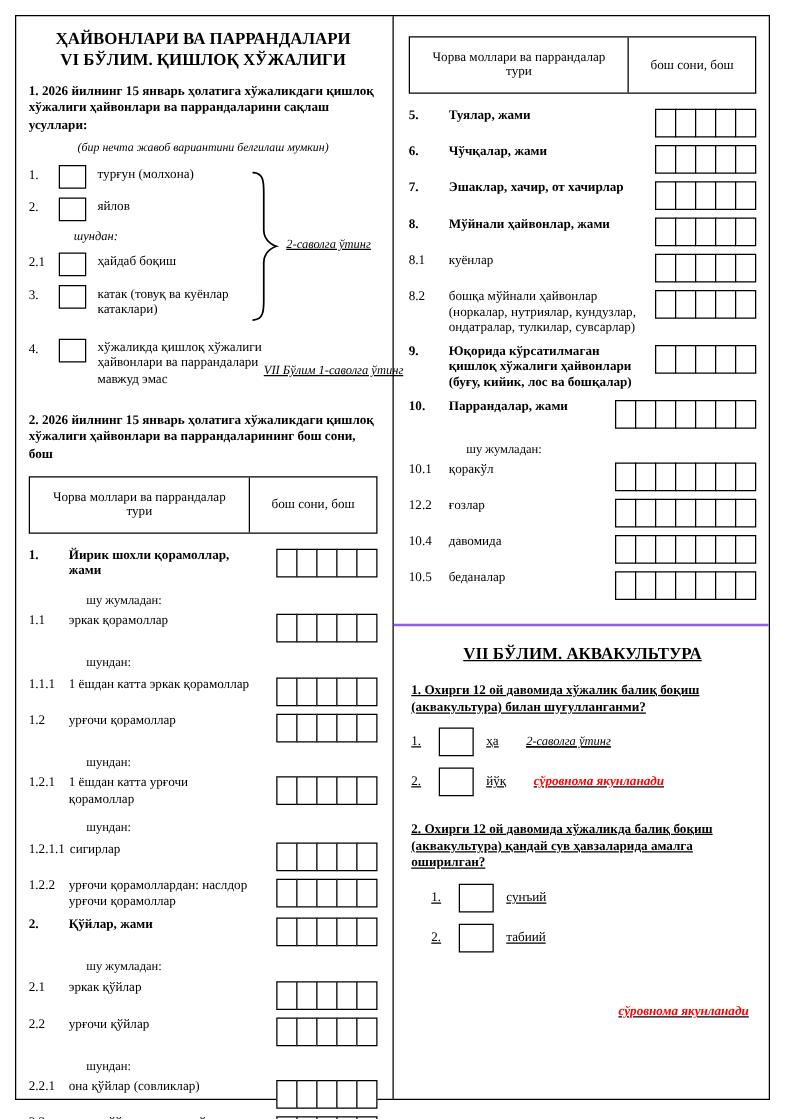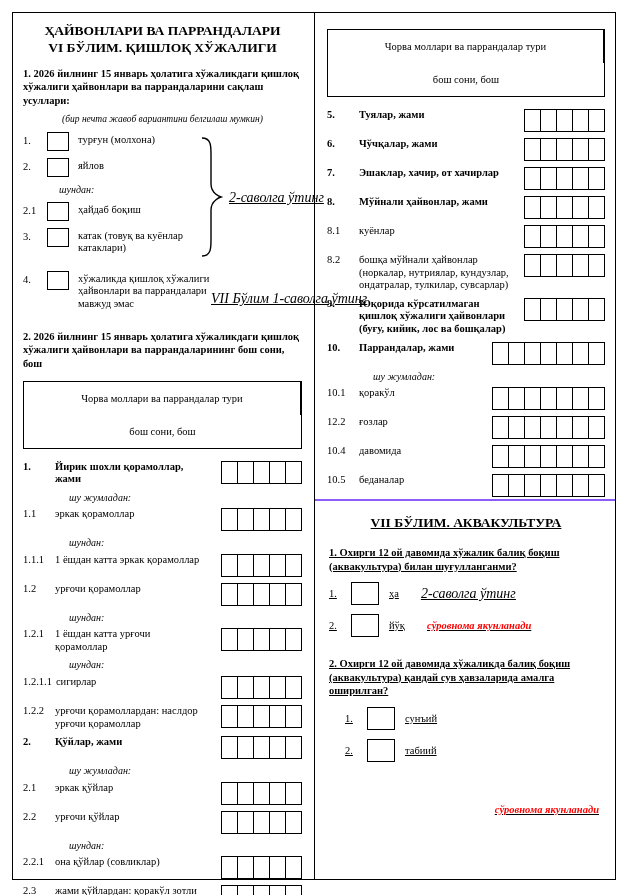--- a/index.html
+++ b/index.html
@@ -29,36 +29,36 @@
   .q-text { font-weight: bold; font-size: 10.5px; line-height: 1.3; margin: 8px 0 6px; }
   .q-hint { font-style: italic; text-align: center; font-size: 9.5px; margin: 2px 0 8px; }
   .q-text .it { font-weight: bold; margin-top: 16px; }
 
   .q1-area { position: relative; min-height: 190px; }
   .opt-row { display: flex; align-items: flex-start; margin: 7px 0; font-size: 10.5px; line-height: 1.2; }
   .opt-num { width: 24px; flex: none; padding-top: 3px; }
   .opt-box { width: 22px; height: 19px; border: 1px solid #000; flex: none; margin-right: 9px; box-sizing: border-box; background: #fff; }
   .opt-label { padding-top: 2px; max-width: 140px; }
   .opt-note { font-style: italic; font-size: 10px; margin: 4px 0 2px 36px; }
-  .goto-link { font-style: italic; text-decoration: underline; font-size: 14px; white-space: nowrap; }
+  .goto-link { font-style: italic; text-decoration: underline; font-size: 10px; white-space: nowrap; }
   .brace-svg { position: absolute; left: 176px; top: 4px; }
   .goto-q2 { position: absolute; left: 206px; top: 58px; }
   .opt4-wrap { position: relative; margin-top: 16px; }
   .goto-s7 { position: absolute; left: 158px; top: 20px; margin-left: 30px; }
 
-  .tbl-head { display: flex; border: 1px solid #000; margin: 10px 0 12px; text-align: center; font-size: 10.5px; align-items: stretch; flex-direction: column; }
+  .tbl-head { display: flex; border: 1px solid #000; margin: 10px 0 12px; text-align: center; font-size: 10.5px; align-items: stretch; }
   .tbl-head .th1 { flex: 1.65; padding: 11px 14px; border-right: 1px solid #000; box-sizing: border-box; }
   .tbl-head .th2 { flex: 1; padding: 11px 6px; display: flex; align-items: center; justify-content: center; box-sizing: border-box; }
 
   .t-row { display: flex; align-items: flex-start; margin-bottom: 6px; font-size: 10.5px; line-height: 1.2; }
   .t-main { flex: 1; display: flex; padding-right: 4px; }
   .t-num { min-width: 28px; flex: none; padding-right: 4px; }
   .t-num.b, .t-label.b { font-weight: bold; }
   .t-label { max-width: 150px; }
-  .t-note { font-style: italic; font-size: 10px; margin: 1px 0 5px 46px; line-height: 1.15; }
+  .t-note { font-size: 10px; margin: 11px 0 5px 46px; line-height: 1.15; }
   .cells { display: flex; flex: none; padding-top: 0; }
   .cell { width: 15px; height: 21px; border: 1px solid #000; margin-left: -1px; box-sizing: content-box; background: #fff; }
 
   .s7-q { font-weight: bold; font-size: 10.5px; line-height: 1.3; margin: 14px 0 8px; }
   .s7-opt { display: flex; align-items: center; margin: 9px 0; font-size: 10.5px; position: relative; }
   .s7-num { width: 22px; flex: none; }
   .s7-box { width: 28px; height: 23px; border: 1px solid #000; flex: none; margin-right: 10px; box-sizing: border-box; background: #fff; }
   .s7-opt .goto-link { margin-left: 22px; }
   .red-note { color: #ff0000; font-style: italic; font-weight: bold; font-size: 10.5px; }
   .s7-opt .red-note { margin-left: 22px; }

